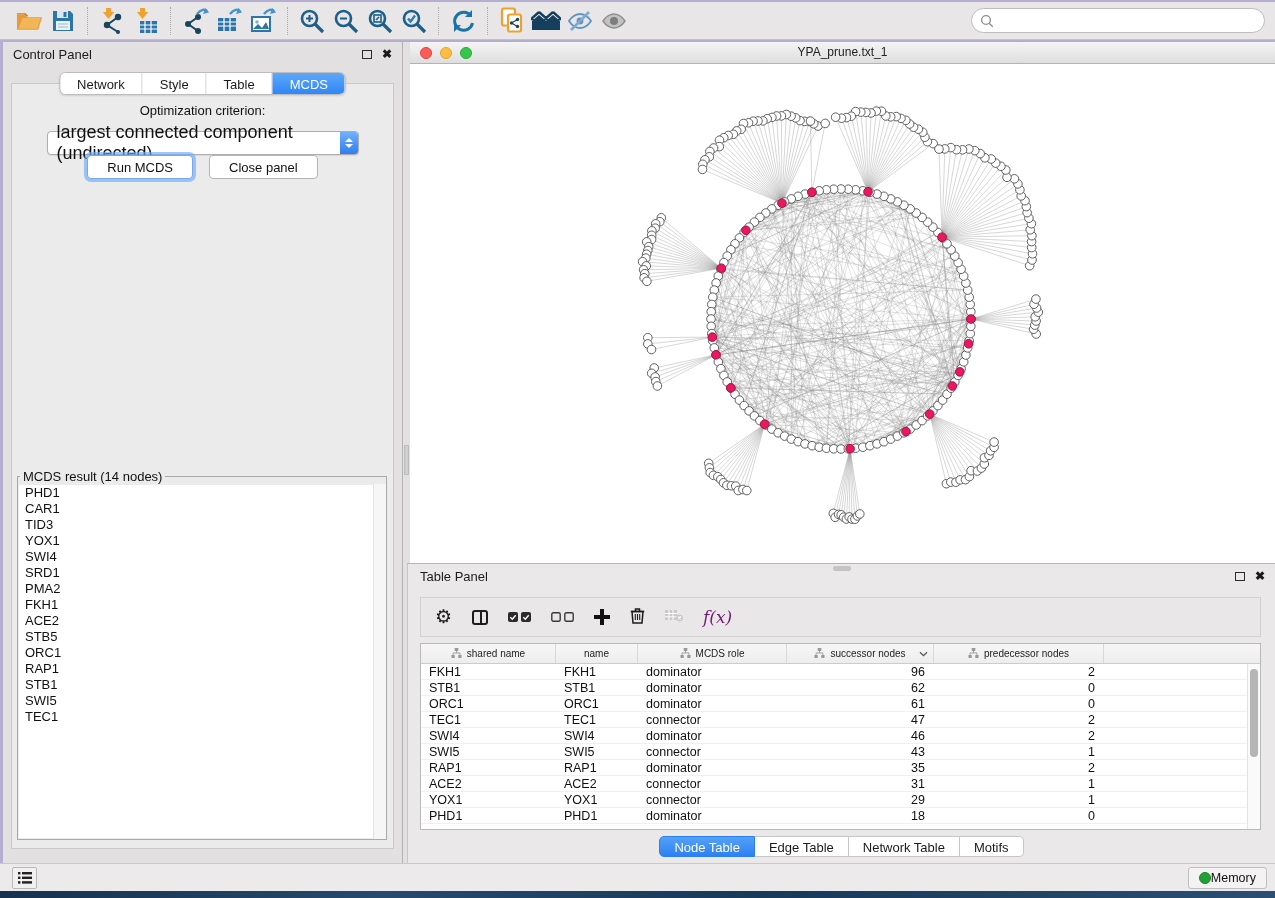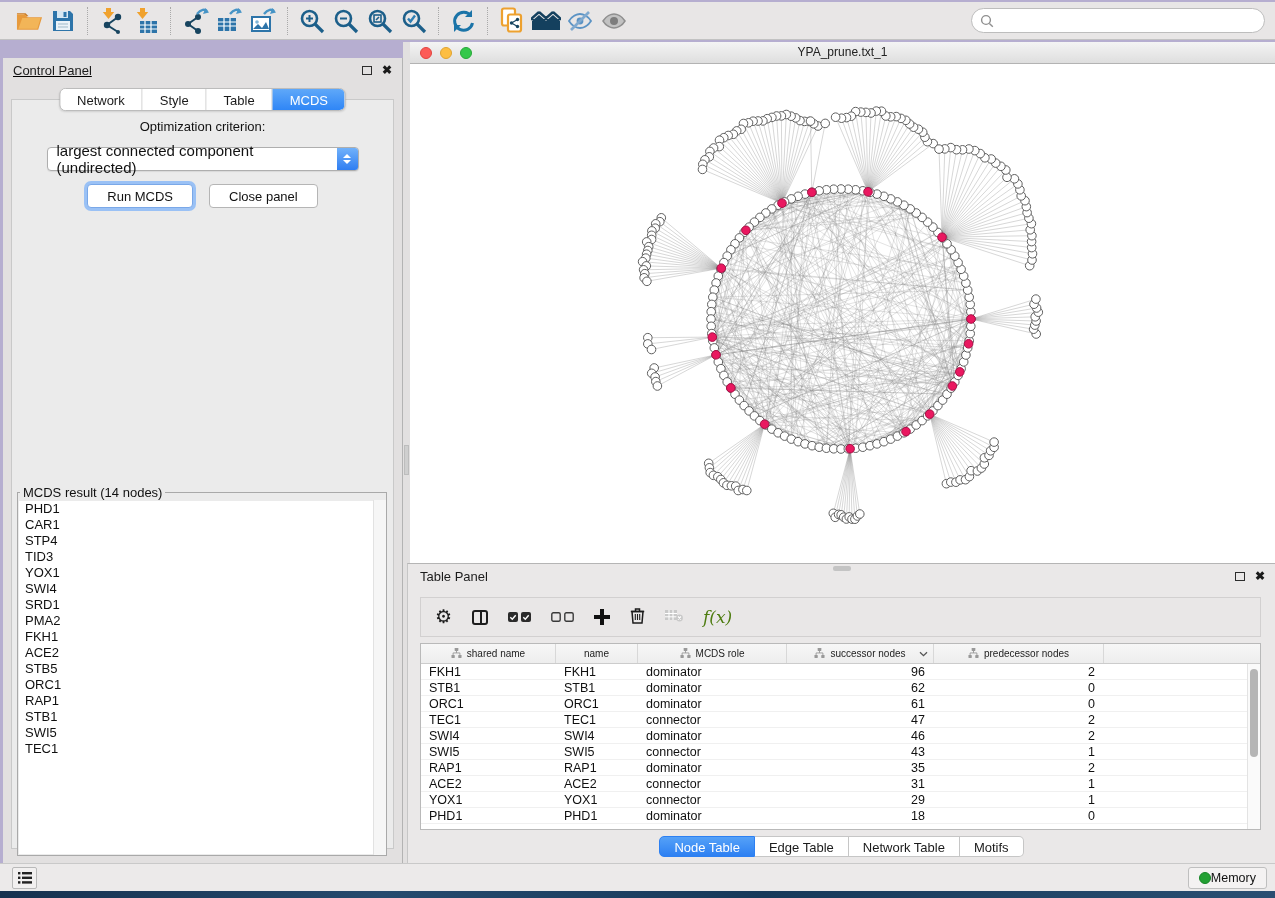--- a/index.html
+++ b/index.html
@@ -13,46 +13,46 @@
   .toolbar { position:absolute; left:0; top:0; right:0; height:38px;
     background:#e8e6e6; border-bottom:1px solid #c2c2c2;
     display:flex; align-items:center; padding:0 10px 0 12px; }
   .tb-icon { width:34px; height:30px; display:flex; align-items:center; justify-content:center; }
   .tb-sep { width:1px; height:28px; border-left:1px dotted #a9a9a9; margin:0 7px; }
   .search-wrap { margin-left:auto; width:294px; height:25px; background:#fff;
     border:1px solid #bdbdbd; border-radius:13px; display:flex; align-items:center; padding-left:8px; }
   .search-wrap input { border:none; outline:none; flex:1; height:20px; font-size:12px; background:transparent; }
 
   
-  .control-panel { position:absolute; left:3px; top:56px; width:400px; bottom:28px;
-    background:#e2e0e0; border-right:1px solid #b3b3b3;text-decoration:underline; }
+  .control-panel { position:absolute; left:3px; top:40px; width:400px; bottom:28px;
+    background:#e2e0e0; border-right:1px solid #b3b3b3; }
   .panel-titlebar { position:relative; height:26px; font-size:13px; color:#1c1c1c;
     line-height:26px; padding-left:10px; }
   .win-btns { position:absolute; right:10px; top:6px; display:flex; gap:10px; align-items:center; }
   .win-float { width:10px; height:9px; border:1.5px solid #2c2c2c; background:transparent; }
   .win-close { font-size:12px; font-weight:bold; color:#1a1a1a; line-height:12px; }
   .cp-content { position:absolute; left:8px; right:8px; top:41px; bottom:14px;
     background:#ebebeb; border:1px solid #c9c9c9; }
   .cp-tabs { position:absolute; top:30px; left:50%; transform:translateX(-50%);
     display:flex; z-index:3; border:1px solid #bcbcbc; border-radius:6px; overflow:hidden;
     background:#fff; box-shadow:0 1px 2px rgba(0,0,0,.12); }
   .seg { height:21px; line-height:23px; padding:0 17px; font-size:13px; color:#1b1b1b;
     background:#fff; border-right:1px solid #c7c7c7; }
   .seg:last-child { border-right:none; }
   .seg.active { background:linear-gradient(#5fa8f9,#2f86f6); color:#fff; }
   .opt-label { margin-top:19px; text-align:center; font-size:13px; color:#111; }
   .dropdown { margin:13px auto 0; width:312px; height:24px; background:#fff;
     border:1px solid #aeaeae; border-radius:4px; display:flex; align-items:center;
-    font-size:15px; color:#111; padding-left:9px; box-shadow:0 1px 1px rgba(0,0,0,.08); }
+    font-size:18px; color:#111; padding-left:9px; box-shadow:0 1px 1px rgba(0,0,0,.08); }
   .dd-stepper { margin-left:auto; width:21px; height:22px; border-radius:0 3px 3px 0;
     background:linear-gradient(#71b1fa,#2f7ef2); display:flex; flex-direction:column;
     align-items:center; justify-content:center; gap:2px; }
   .arr-up { width:0; height:0; border-left:4px solid transparent; border-right:4px solid transparent; border-bottom:4px solid #fff; }
   .arr-dn { width:0; height:0; border-left:4px solid transparent; border-right:4px solid transparent; border-top:4px solid #fff; }
-  .btn-row { margin-top:13px; display:flex; justify-content:center; gap:16px; }
+  .btn-row { display:flex; justify-content:center; gap:16px; }
   .mac-btn { height:24px; padding:0 19px; font-size:13px; color:#111; background:#fff;
     border:1px solid #b5b5b5; border-radius:4px; font-family:"Liberation Sans",sans-serif; }
   .focus-ring { box-shadow:0 0 0 3px rgba(110,170,250,.65); border-color:#7aa8e8; }
   .mcds-fieldset { position:absolute; left:14px; top:427px; width:370px; height:371px;
     border:1px solid #a9a9a9; background:#ebebeb; padding:0; }
   .mcds-fieldset legend { font-size:13px; color:#111; padding:0 3px; margin-left:2px; }
   .mcds-list { position:absolute; left:1px; right:1px; top:1px; bottom:1px; background:#fff; overflow:hidden; }
   .mcds-item { font-size:13px; line-height:16px; padding-left:6px; color:#101010; }
   .mcds-scroll { position:absolute; right:0; top:0; bottom:0; width:13px; background:#f6f6f6; border-left:1px solid #e2e2e2; }
 
@@ -80,21 +80,21 @@
   .tp-titlebar { position:relative; height:26px; font-size:13px; color:#1c1c1c; line-height:26px; padding-left:12px; }
   .tp-toolbar { position:absolute; left:12px; right:14px; top:33px; height:40px;
     background:#e9e7e7; border:1px solid #d2d0d0; display:flex; align-items:center; gap:20px; padding-left:14px; }
   .gear { font-size:19px; color:#1d1d1d; line-height:20px; }
   .col-icon { width:16px; height:15px; border:2px solid #1d1d1d; border-radius:3px; position:relative; }
   .col-icon::after { content:""; position:absolute; left:50%; top:0; bottom:0; width:2px; background:#1d1d1d; }
   .chk-pair, .box-pair { display:flex; gap:3px; }
   .plus-icon { position:relative; width:16px; height:16px; }
   .plus-icon::before { content:""; position:absolute; left:6px; top:0; width:4px; height:16px; background:#111; }
   .plus-icon::after { content:""; position:absolute; left:0; top:6px; width:16px; height:4px; background:#111; }
-  .fx { font-family:"DejaVu Serif", serif; font-style:italic; font-size:17px; color:#4d7c0f; }
+  .fx { font-family:"DejaVu Serif", serif; font-style:italic; font-size:17px; color:#701a75; }
   .tp-table { position:absolute; left:12px; right:14px; top:79px; height:187px;
     background:#fff; border:1px solid #b9b9b9; overflow:hidden; }
   .thead { display:flex; height:20px; background:linear-gradient(#f7f7f7,#ededed);
     border-bottom:1px solid #cccccc; }
   .th { position:relative; display:flex; align-items:center; justify-content:center; gap:5px;
     font-size:10px; color:#222; border-right:1px solid #d8d8d8; }
   .th .sortchev { position:absolute; right:5px; top:7px; }
   .tr { display:flex; height:16px; align-items:center; border-bottom:1px solid #f0f0f0; }
   .td { font-size:12.5px; color:#101010; overflow:hidden; white-space:nowrap; }
   .td.left { padding-left:8px; text-align:left; }
@@ -298,21 +298,20 @@
         <button class="mac-btn focus-ring">Run MCDS</button>
         <button class="mac-btn">Close panel</button>
       </div>
     </div>
     <fieldset class="mcds-fieldset">
       <legend>MCDS result (14 nodes)</legend>
       <div style="position:relative; width:100%; height:100%;">
         <div class="mcds-list">
             <div class="mcds-item">PHD1</div>
             <div class="mcds-item">CAR1</div>
-            <div class="mcds-item">STP4</div>
             <div class="mcds-item">TID3</div>
             <div class="mcds-item">YOX1</div>
             <div class="mcds-item">SWI4</div>
             <div class="mcds-item">SRD1</div>
             <div class="mcds-item">PMA2</div>
             <div class="mcds-item">FKH1</div>
             <div class="mcds-item">ACE2</div>
             <div class="mcds-item">STB5</div>
             <div class="mcds-item">ORC1</div>
             <div class="mcds-item">RAP1</div>

